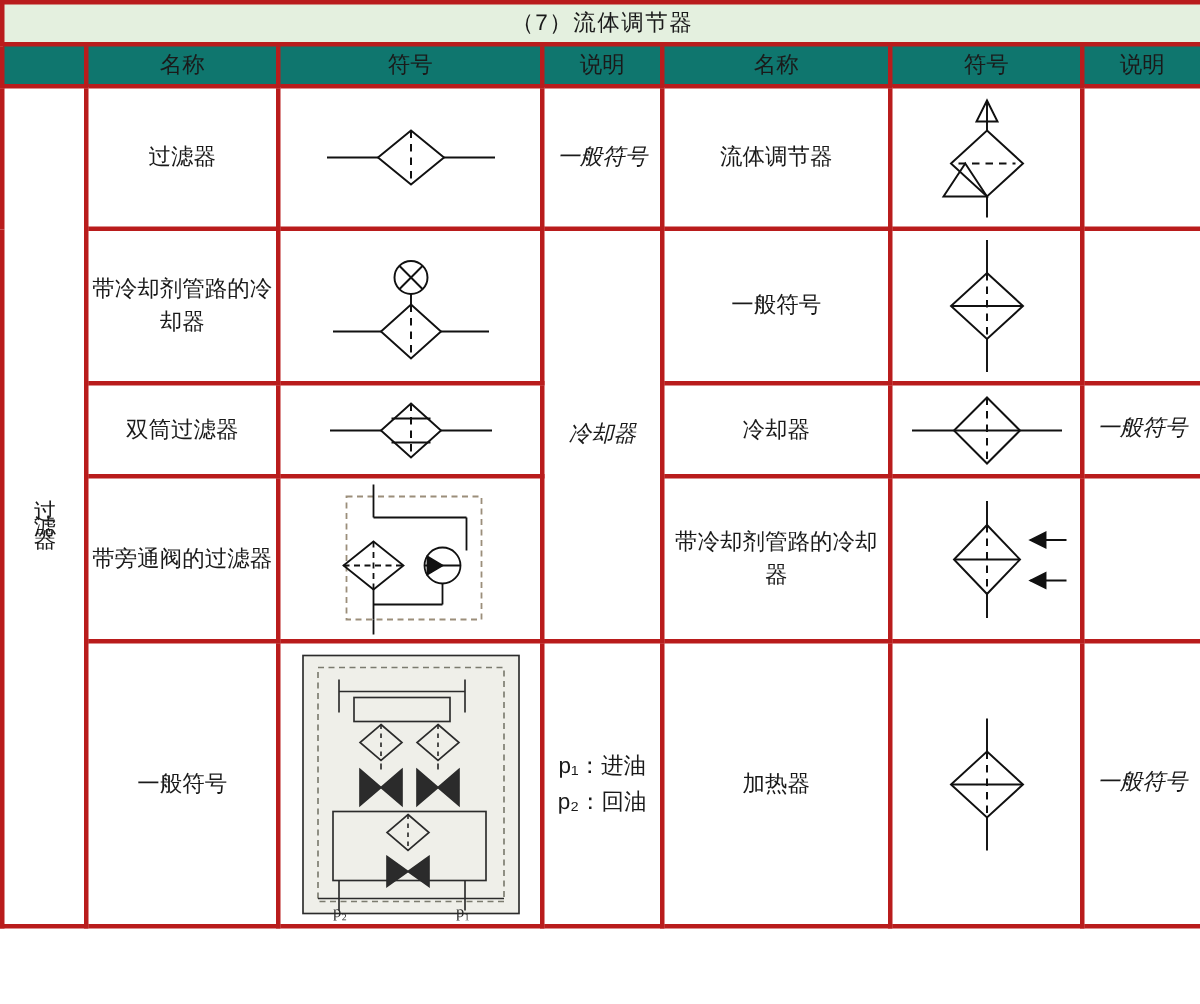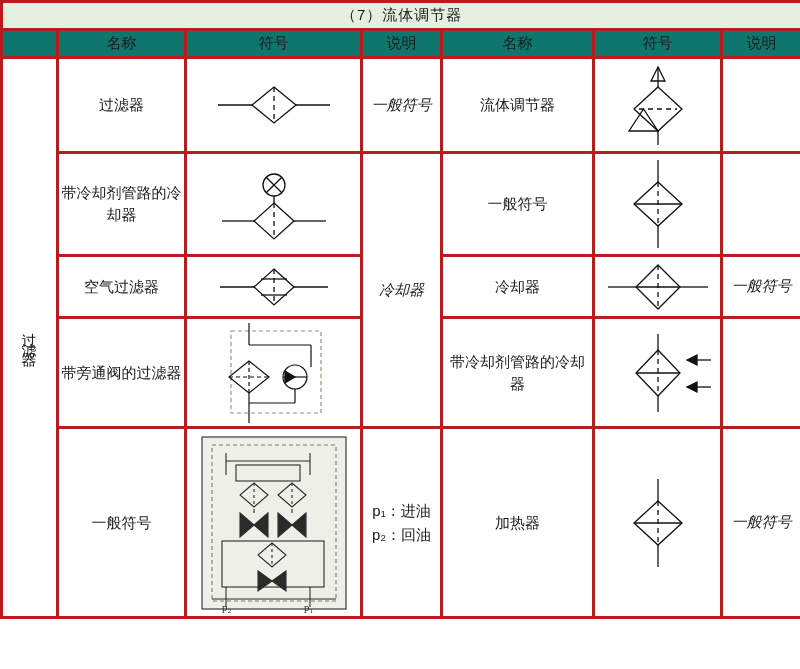--- a/index.html
+++ b/index.html
@@ -147,21 +147,21 @@
           <line x1="31" y1="50" x2="79" y2="50"></line>
           <line x1="55" y1="28" x2="55" y2="72" stroke-dasharray="5,4"></line>
           <line x1="55" y1="72" x2="55" y2="94"></line>
         </g>
       </svg>
     </td>
     <td></td>
   </tr>
 
   <tr>
-    <td class="name-cell" style="height:62px">空气过滤器</td>
+    <td class="name-cell" style="height:62px">双筒过滤器</td>
     <td class="sym-cell">
       <svg width="140" height="52" viewBox="0 0 140 52">
         <g stroke="#111" stroke-width="1.3" fill="none">
           <line x1="16" y1="26" x2="50" y2="26"></line>
           <line x1="90" y1="26" x2="124" y2="26"></line>
           <polygon points="70,8 90,26 70,44 50,26"></polygon>
           <line x1="70" y1="8" x2="70" y2="44" stroke-dasharray="5,4"></line>
           <line x1="57" y1="18" x2="83" y2="18"></line>
           <line x1="57" y1="34" x2="83" y2="34"></line>
         </g>

